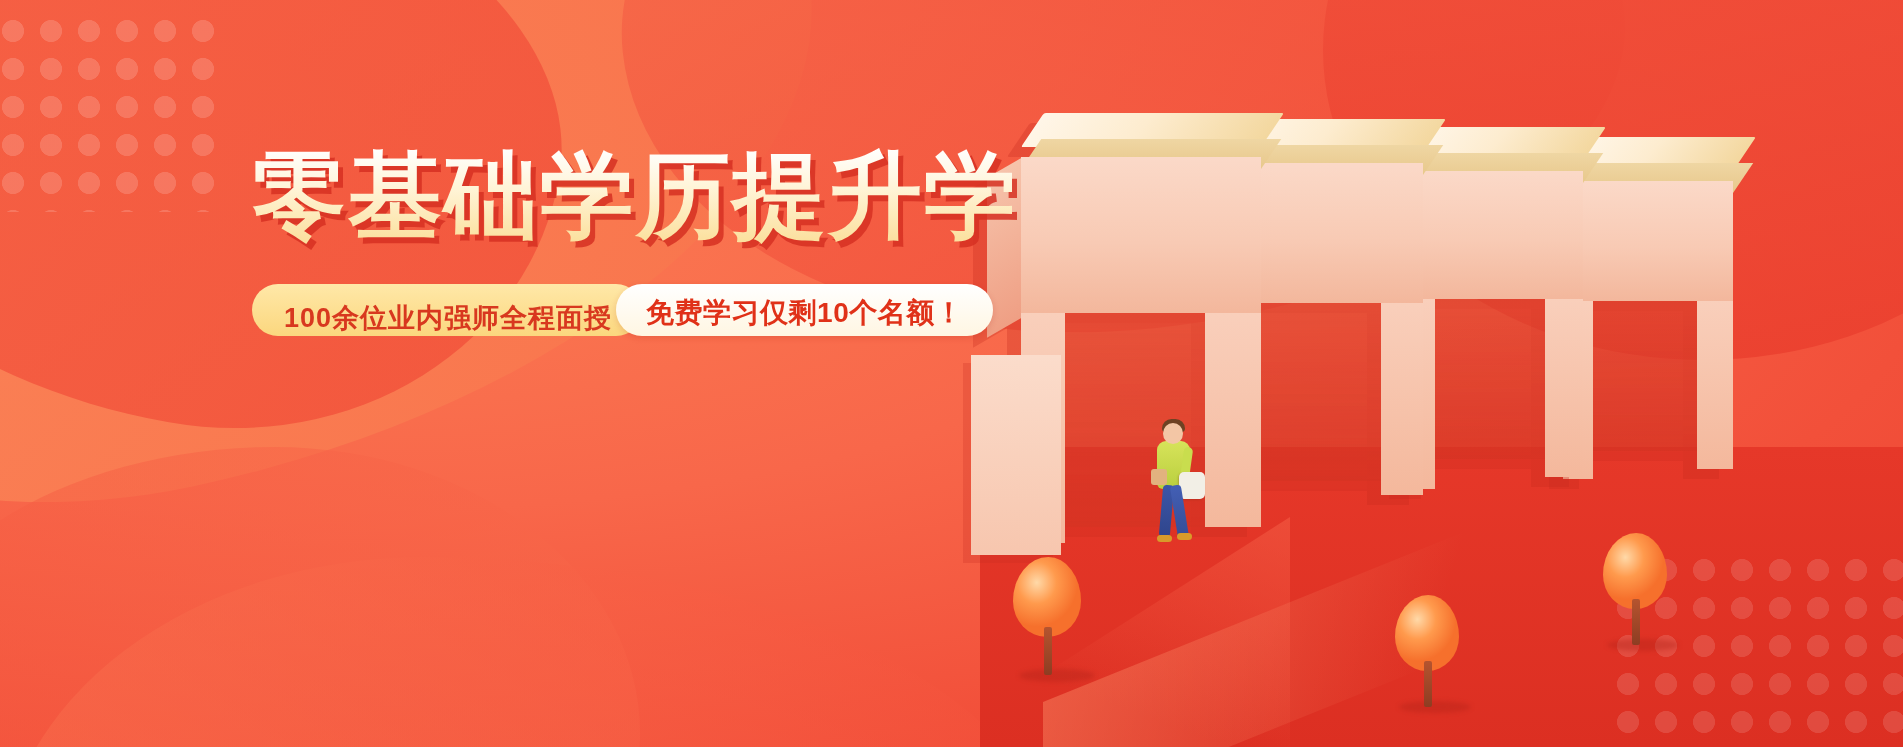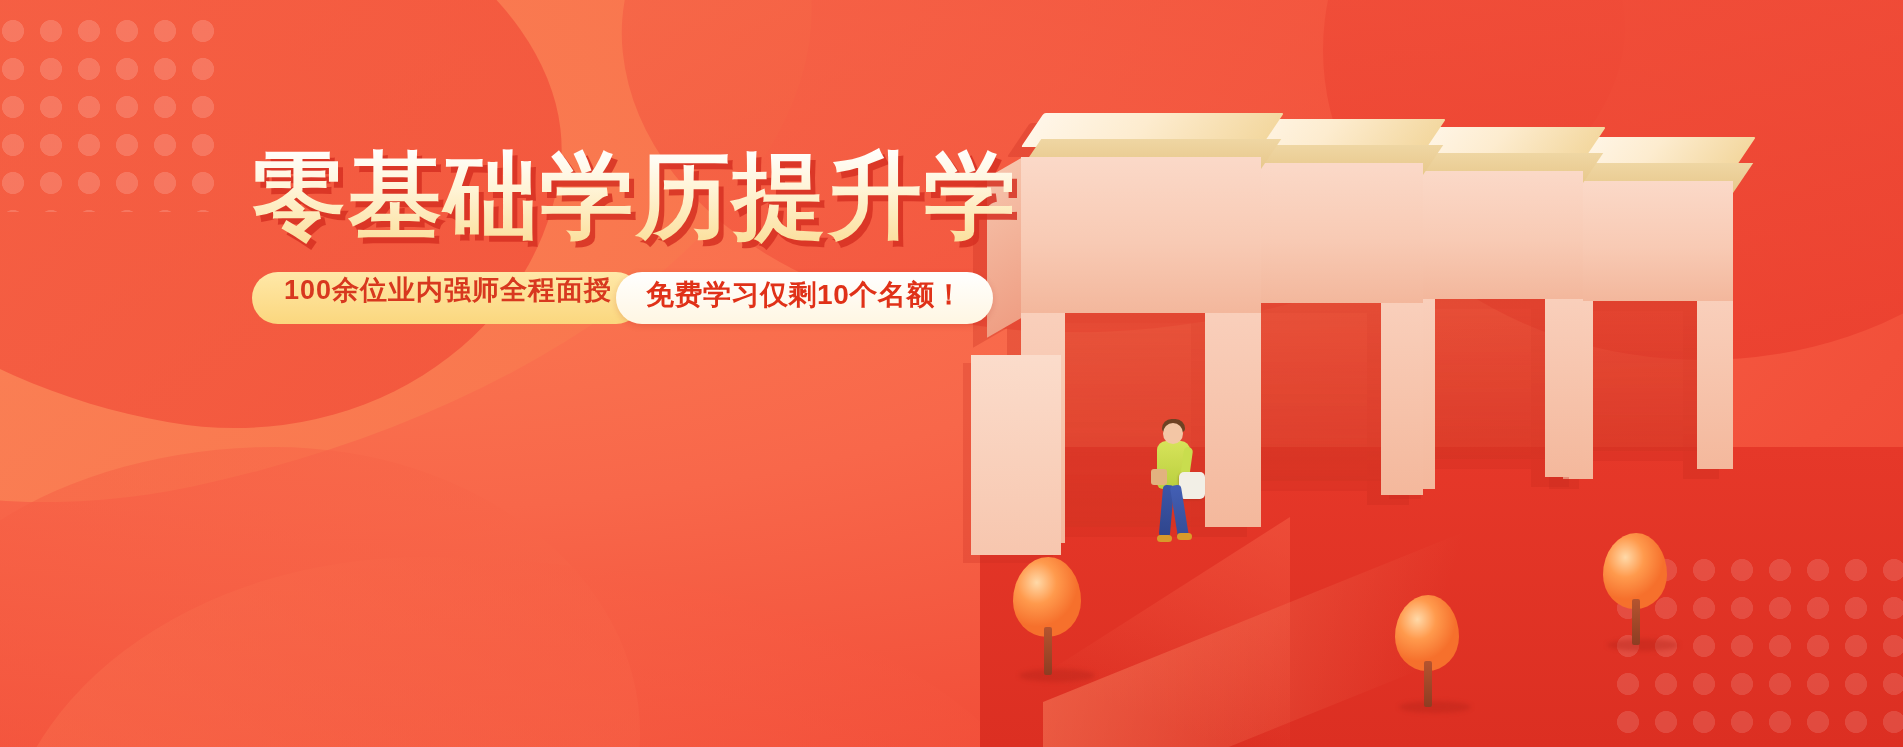--- a/index.html
+++ b/index.html
@@ -124,31 +124,31 @@
     font-size:94px;
     font-weight:800;
     line-height:1.02;
     letter-spacing:2px;
     white-space:nowrap;
     background:linear-gradient(180deg,#ffffff 0%,#fff4d7 42%,#fbdf9b 100%);
     -webkit-background-clip:text;
     background-clip:text;
     -webkit-text-fill-color:transparent;
     filter:drop-shadow(5px 6px 0 rgba(214,48,34,.85));
-    margin-bottom:28px;
+    margin-bottom:40px;
   }
 
   .pills {
     display:flex;
     align-items:center;
     gap:0;
   }
   .pill {
     height:52px;
-    display:flex; align-items:flex-start;
+    display:flex; align-items:flex-end;
     border-radius:30px;
     white-space:nowrap;
     font-weight:700;
   }
   .pill-a {
     background:linear-gradient(180deg,#ffe8a8 0%,#fbd77e 100%);
     color:#d8381f;
     font-size:27px;
     letter-spacing:1px;
     padding:0 30px 0 32px;

